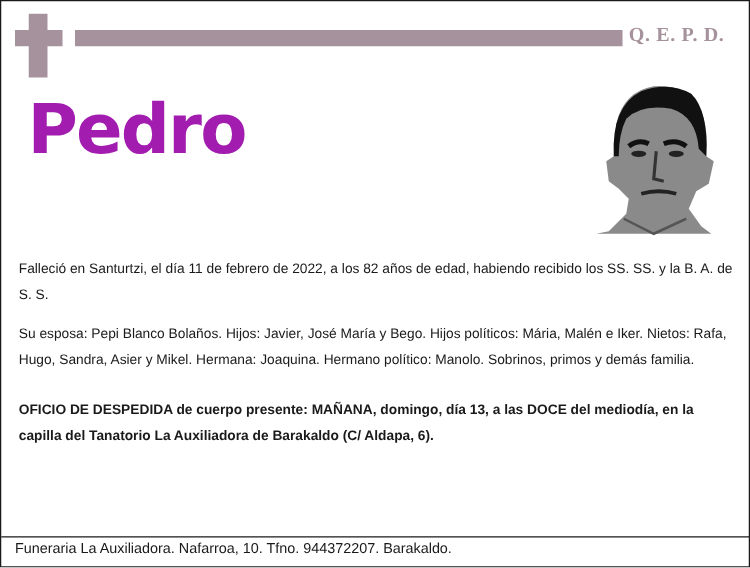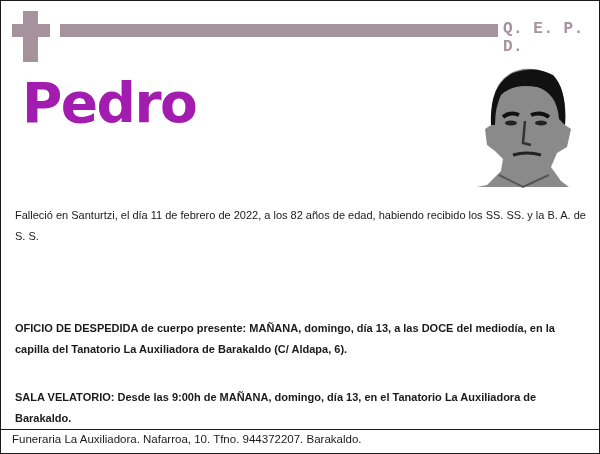--- a/index.html
+++ b/index.html
@@ -6,21 +6,21 @@
     body { width: 600px; height: 454px; position: relative; overflow: hidden; }
     .frame {
       position: absolute; left: 0; top: 0; width: 598px; height: 452px;
       border: 1px solid #1a1a1a; background: #fff;
     }
     .cross-v { position: absolute; left: 22px; top: 10px; width: 15px; height: 51px; background: #a6929c; }
     .cross-h { position: absolute; left: 11px; top: 23px; width: 38px; height: 13px; background: #a6929c; }
     .top-bar { position: absolute; left: 59px; top: 23px; width: 438px; height: 13px; background: #a6929c; }
     .qepd {
       position: absolute; left: 502px; top: 19px;
-      font-family: Liberation Mono, monospace; font-weight: bold; font-size: 16px;
+      font-family: Liberation Serif, serif; font-weight: bold; font-size: 16px;
       color: #a6929c; letter-spacing: 0.5px;
     }
     .name {
       position: absolute; left: 21px; top: 78px;
       font-family: "DejaVu Sans", sans-serif; font-weight: bold; font-size: 55px;
       line-height: 48px; color: #a21caf; letter-spacing: -1.5px;
     }
     .photo {
       position: absolute; left: 472px; top: 58px; width: 100px; height: 130px;
     }
@@ -59,18 +59,18 @@
     <path d="M30 58 Q38 52 46 56" stroke="#111" stroke-width="4" fill="none"></path>
     <path d="M58 56 Q68 52 76 58" stroke="#111" stroke-width="4" fill="none"></path>
     <ellipse cx="38" cy="64" rx="6" ry="2.5" fill="#222"></ellipse>
     <ellipse cx="68" cy="64" rx="6" ry="2.5" fill="#222"></ellipse>
     <path d="M52 62 L50 84 L58 86" stroke="#333" stroke-width="2.5" fill="none"></path>
     <path d="M40 96 Q54 92 68 96" stroke="#222" stroke-width="3" fill="none"></path>
     <path d="M26 116 L50 128 L76 116" stroke="#555" stroke-width="2" fill="none"></path>
   </svg>
 
   <p class="text death">Falleció en Santurtzi, el día 11 de febrero de 2022, a los 82 años de edad, habiendo recibido los SS. SS. y la B. A. de S. S.</p>
+  <p class="text family">Su esposa: Pepi Blanco Bolaños. Hijos: Javier, José María y Bego. Hijos políticos: Mária, Malén e Iker. Nietos: Rafa, Hugo, Sandra, Asier y Mikel. Hermana: Joaquina. Hermano político: Manolo. Sobrinos, primos y demás familia.</p>
   <p class="text bold service">OFICIO DE DESPEDIDA de cuerpo presente: MAÑANA, domingo, día 13, a las DOCE del mediodía, en la capilla del Tanatorio La Auxiliadora de Barakaldo (C/ Aldapa, 6).</p>
-  <p class="text bold wake">SALA VELATORIO: Desde las 9:00h de MAÑANA, domingo, día 13, en el Tanatorio La Auxiliadora de Barakaldo.</p>
 
   <div class="divider"></div>
   <div class="footer">Funeraria La Auxiliadora. Nafarroa, 10. Tfno. 944372207. Barakaldo.</div>
 </div>
 
 </body></html>

